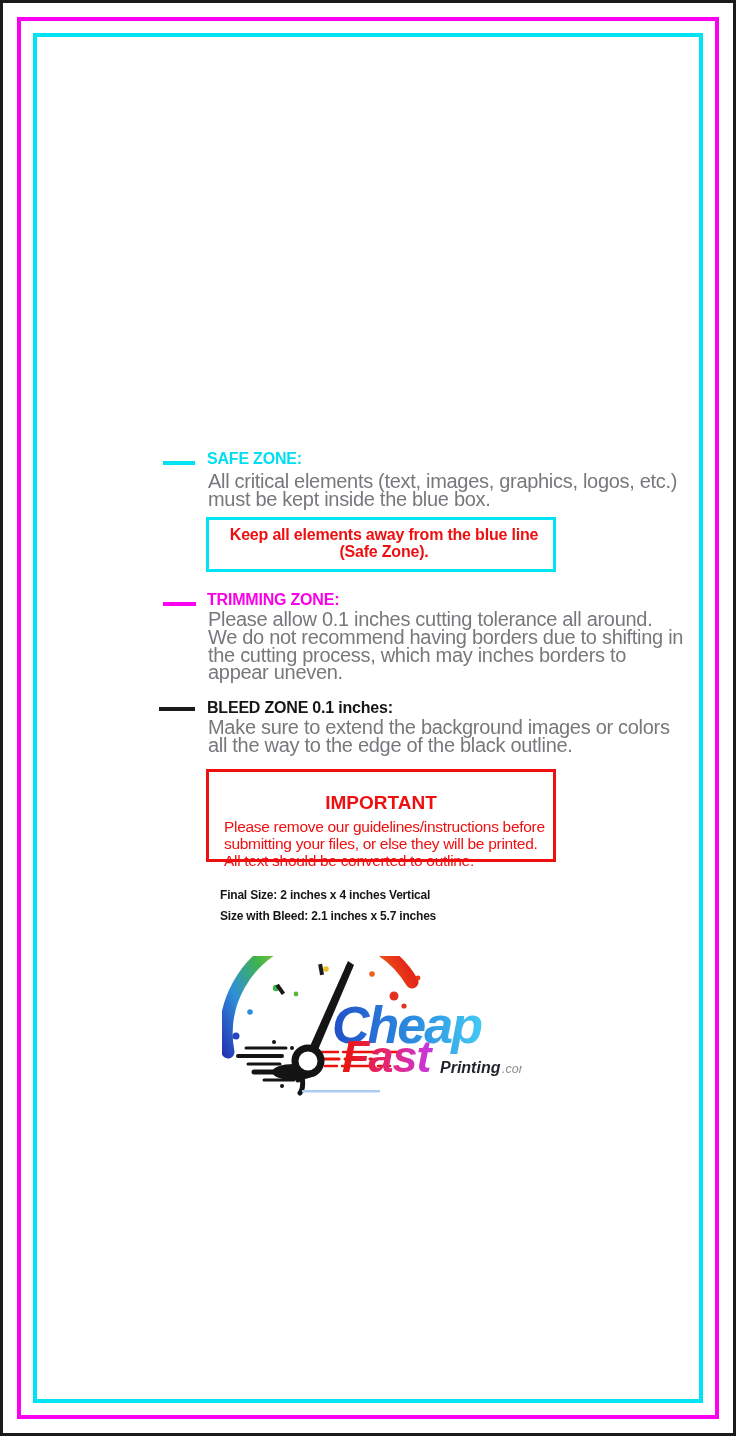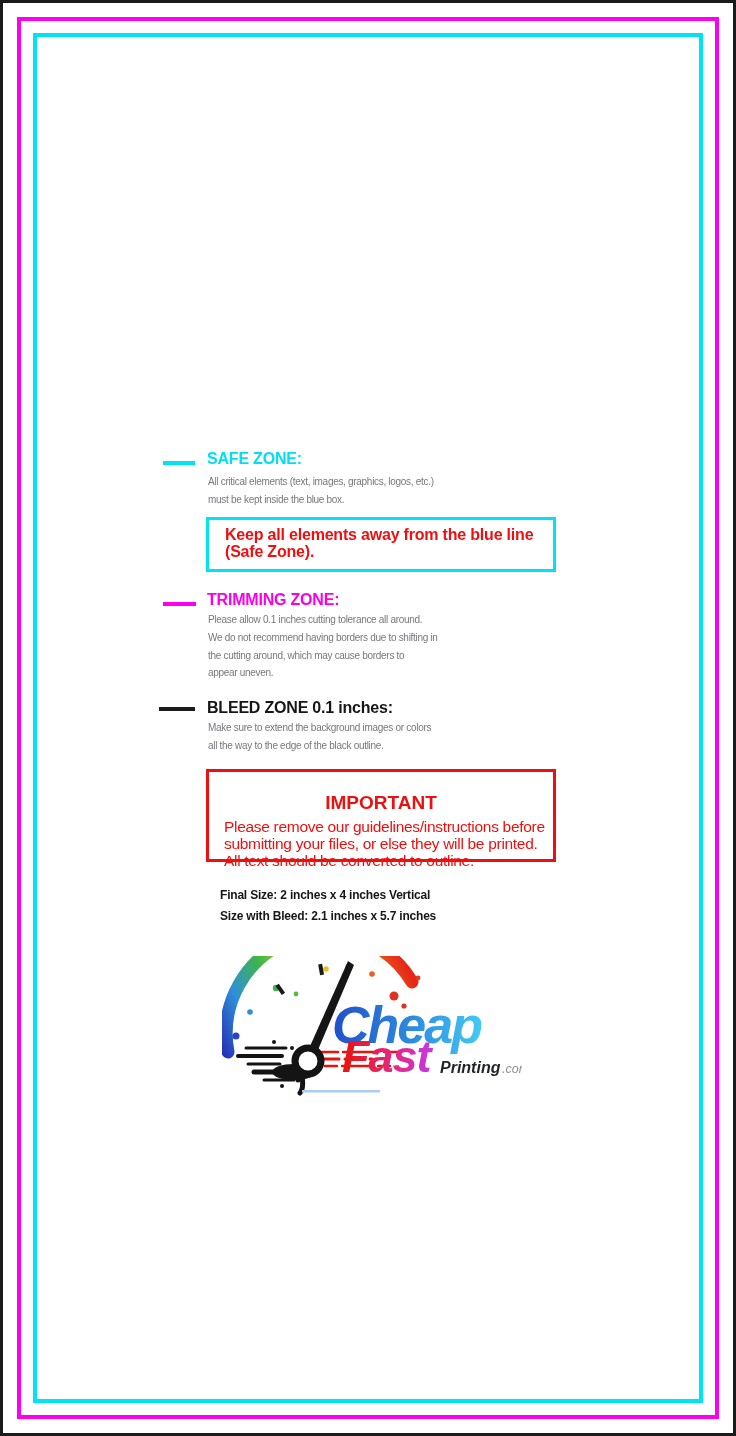--- a/index.html
+++ b/index.html
@@ -18,33 +18,33 @@
   .dash { position:absolute; height:4px; }
   .dash-cyan   { left:163px; top:461px; width:32px; background:#00e3f3; }
   .dash-magenta{ left:163px; top:602px; width:33px; background:#fc00f2; }
   .dash-black  { left:159px; top:707px; width:36px; background:#1b1b1b; }
   
   .zone-title { position:absolute; left:207px; font-size:16px; font-weight:bold; letter-spacing:-0.2px; white-space:nowrap; }
   .title-safe { top:450px; color:#00dff2; }
   .title-trim { top:591px; color:#fb00e8; }
   .title-bleed{ top:699px; color:#161616; }
   
-  .body-block { position:absolute; left:208px; font-size:10px; line-height:17.8px; letter-spacing:-0.3px; color:#77787c; white-space:nowrap; }
+  .body-block { position:absolute; left:208px; font-size:20px; line-height:17.8px; letter-spacing:-0.3px; color:#77787c; white-space:nowrap; }
   .body-safe  { top:473px; }
   .body-trim  { top:611px; }
   .body-bleed { top:719px; }
   
   .note-box {
     position:absolute; left:206px; width:350px; background:#fff;
   }
   .safe-note {
     top:517px; height:55px; border:3px solid #00e3f3;
     padding:7px 10px 0 16px;
   }
-  .safe-note .red-line { font-size:16px; font-weight:bold; line-height:16.5px; color:#ee1010; letter-spacing:-0.2px; white-space:nowrap; }
+  .safe-note .red-line { font-size:16px; font-weight:bold; line-height:16.5px; color:#ee1010; letter-spacing:-0.2px; white-space:nowrap;text-align:center; }
   .important-box {
     top:769px; height:93px; border:3px solid #ee1010;
     padding:20px 8px 0 15px;
   }
   .important-title { text-align:center; font-size:19px; font-weight:bold; color:#ee1010; margin-bottom:4px; margin-left:-7px; }
   .important-box .red-line { font-size:15.5px; color:#ee1010; line-height:17px; letter-spacing:-0.3px; white-space:nowrap; }
   
   .size-block { position:absolute; left:220px; top:885px; font-size:12px; font-weight:bold; color:#161616; line-height:21px; letter-spacing:-0.2px; white-space:nowrap; }
   
   .logo-svg { position:absolute; left:222px; top:956px; width:300px; height:140px; }
@@ -67,21 +67,21 @@
   <div class="note-box safe-note">
     <div class="red-line">Keep all elements away from the blue line</div>
     <div class="red-line">(Safe Zone).</div>
   </div>
 
   <div class="dash dash-magenta"></div>
   <div class="zone-title title-trim">TRIMMING ZONE:</div>
   <div class="body-block body-trim">
     <div>Please allow 0.1 inches cutting tolerance all around.</div>
     <div>We do not recommend having borders due to shifting in</div>
-    <div>the cutting around, which may cause borders to</div>
+    <div>the cutting process, which may inches borders to</div>
     <div>appear uneven.</div>
   </div>
 
   <div class="dash dash-black"></div>
   <div class="zone-title title-bleed">BLEED ZONE 0.1 inches:</div>
   <div class="body-block body-bleed">
     <div>Make sure to extend the background images or colors</div>
     <div>all the way to the edge of the black outline.</div>
   </div>
 

